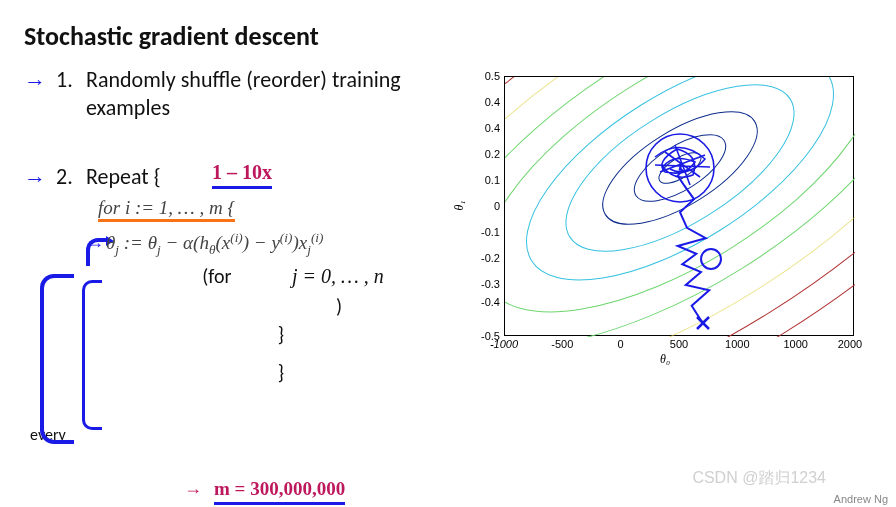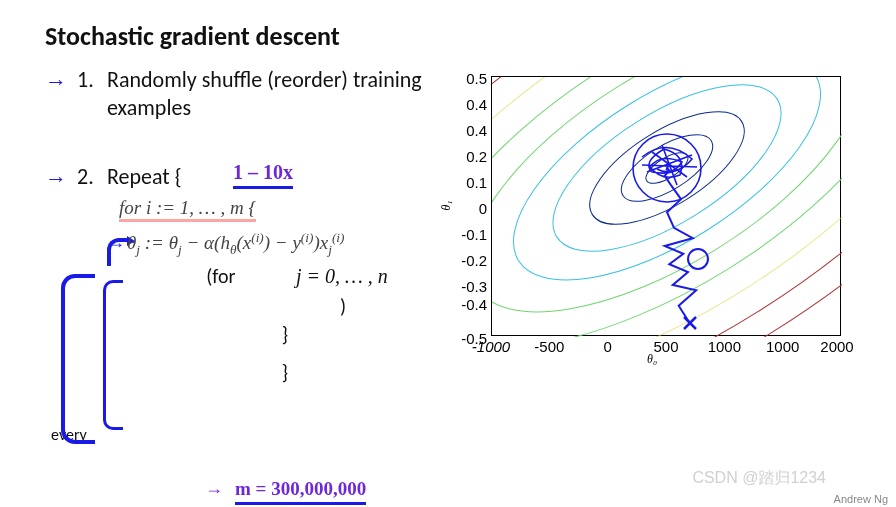--- a/index.html
+++ b/index.html
@@ -5,21 +5,21 @@
     * { margin: 0; padding: 0; box-sizing: border-box; }
     body {
       width: 896px;
       height: 507px;
       background: #ffffff;
       font-family: Calibri, Arial, sans-serif;
       position: relative;
       overflow: hidden;
     }
     .slide {
-      padding: 20px 45px;
+      padding: 20px 24px;
       position: relative;
       height: 100%;
     }
     .title {
       font-size: 26px;
       font-weight: 700;
       color: #111;
       margin-bottom: 14px;
     }
     .content-row {
@@ -56,21 +56,21 @@
     .step-text {
       font-size: 22px;
       color: #111;
       line-height: 1.25;
     }
     .step2 {
       margin-top: 42px;
       position: relative;
     }
     .hand {
-      color: #6d28d9;
+      color: #be185d;
       font-family: 'Comic Sans MS', cursive;
       font-weight: 700;
     }
     .hand-110x {
       font-size: 20px;
       position: absolute;
       left: 188px;
       top: -2px;
       border-bottom: 3px solid #1a1ae6;
       padding-bottom: 2px;
@@ -80,21 +80,21 @@
       position: relative;
     }
     .code-line {
       font-size: 19px;
       color: #444;
       font-family: 'Times New Roman', serif;
       font-style: italic;
       margin: 4px 0;
     }
     .for-line {
-      border-bottom: 3px solid #fca5a5;
+      border-bottom: 3px solid #f97316;
       display: inline-block;
       padding-bottom: 0px;
       margin-left: 20px;
     }
     .theta-line {
       margin-left: 28px;
       margin-top: 8px;
       position: relative;
     }
     .inner-arrow {
@@ -210,21 +210,21 @@
       position: absolute;
       left: 44px;
       top: 8px;
       width: 350px;
       height: 260px;
       border: 1px solid #000;
       background: #fff;
     }
     .tick-y, .tick-x {
       position: absolute;
-      font-size: 15px;
+      font-size: 11px;
       color: #000;
       font-family: Arial, sans-serif;
     }
     .tick-y { text-align: right; width: 36px; left: 4px; }
     .tick-x { top: 270px; text-align: center; width: 40px; }
     .ylabel {
       position: absolute;
       left: -6px;
       top: 130px;
       font-size: 12px;

